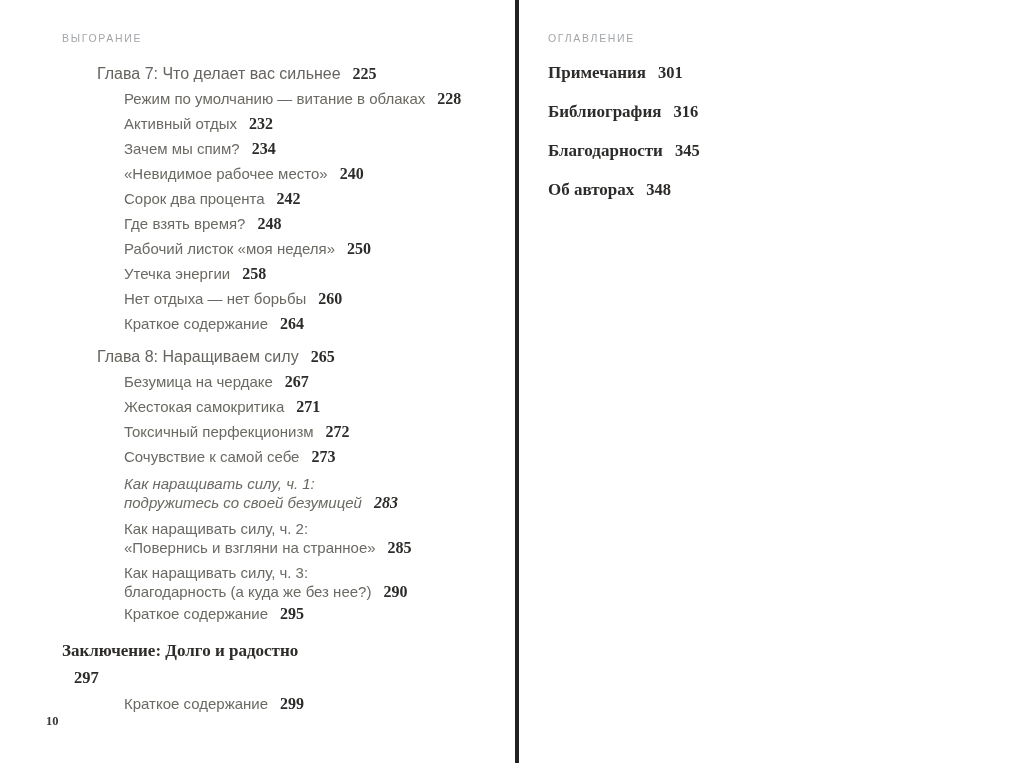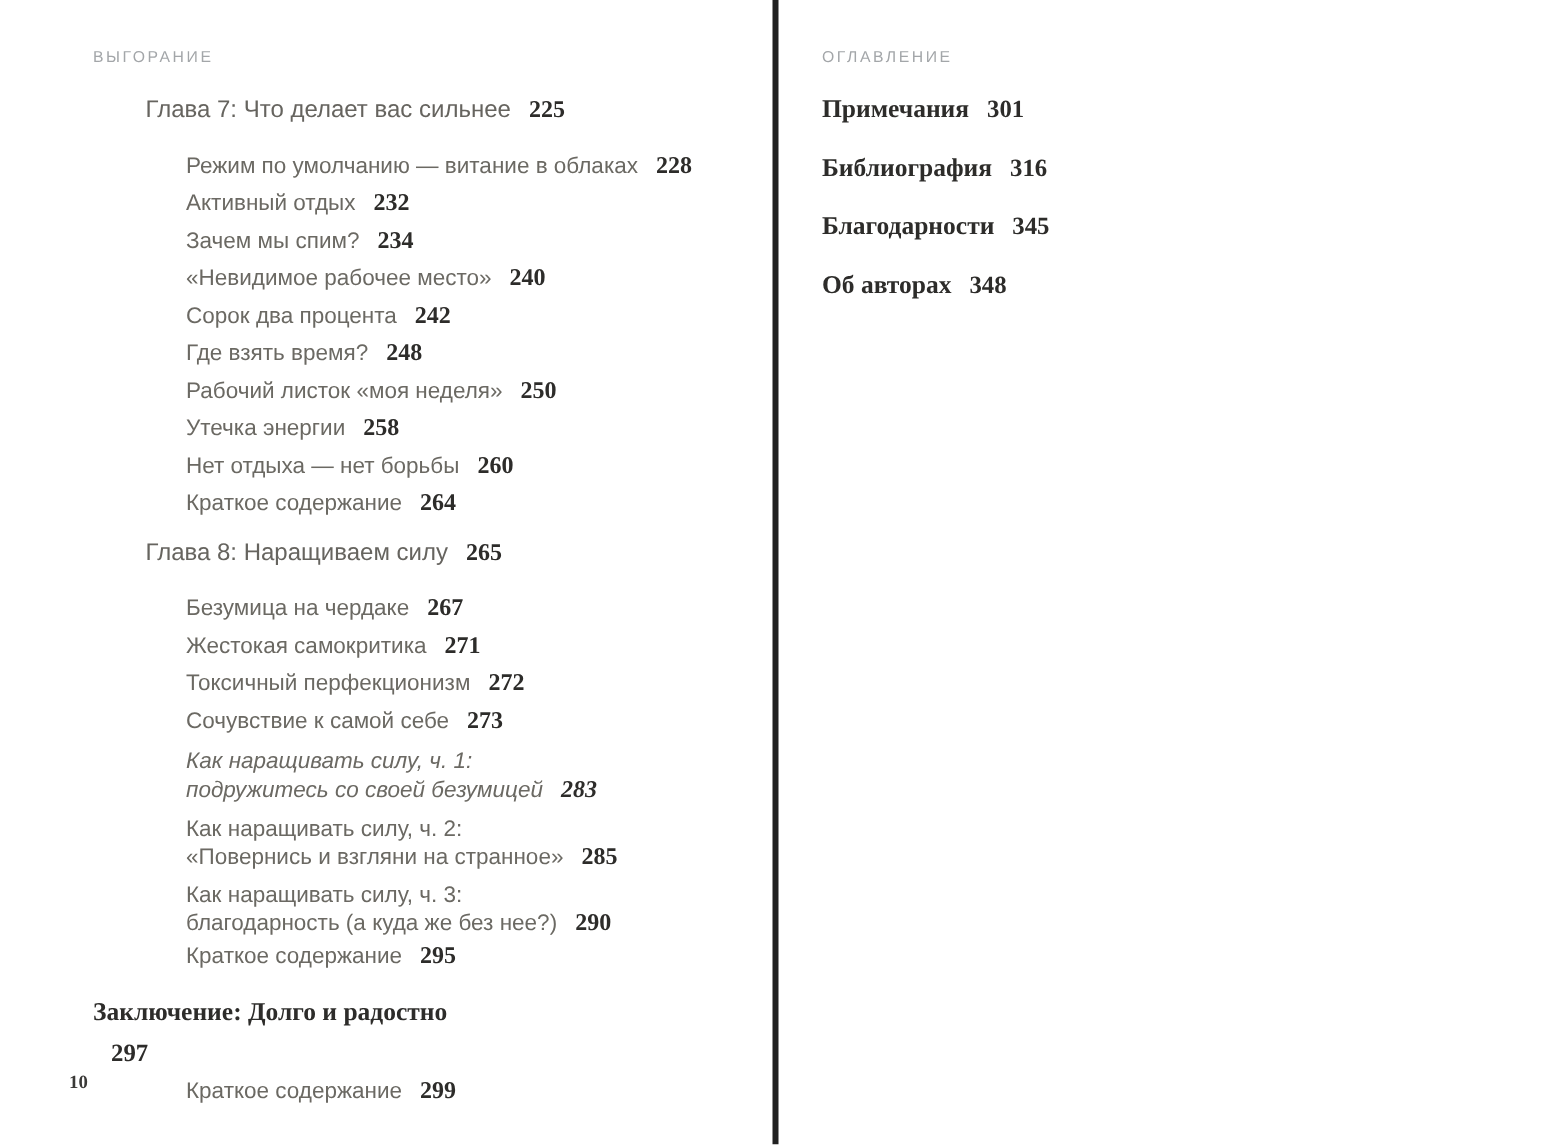--- a/index.html
+++ b/index.html
@@ -51,21 +51,21 @@
 
   .section-row { line-height: 27px; }
   .section-row .lbl {
     font-family: "Liberation Serif", "DejaVu Serif", serif;
     font-weight: 700; font-size: 17px; color: #2d2c2a;
   }
   .section-row .num { font-size: 16.5px; }
 
   .toc-right .row { margin-bottom: 12px; }
 
-  .g3  { margin-top: 12px; }
+  .g3  { margin-top: 0; }
   .g5  { margin-top: 5px; font-style: italic; }
   .g6  { margin-top: 6px; }
   .g7  { margin-top: 7px; }
   .g8  { margin-top: 8px; }
   .g11 { margin-top: 11px; flex-direction: column; }
 
   .folio {
     position: absolute; left: 46px; top: 714px;
     font-family: "Liberation Serif", "DejaVu Serif", serif;
     font-weight: 700; font-size: 12.5px; color: #3a3937;

